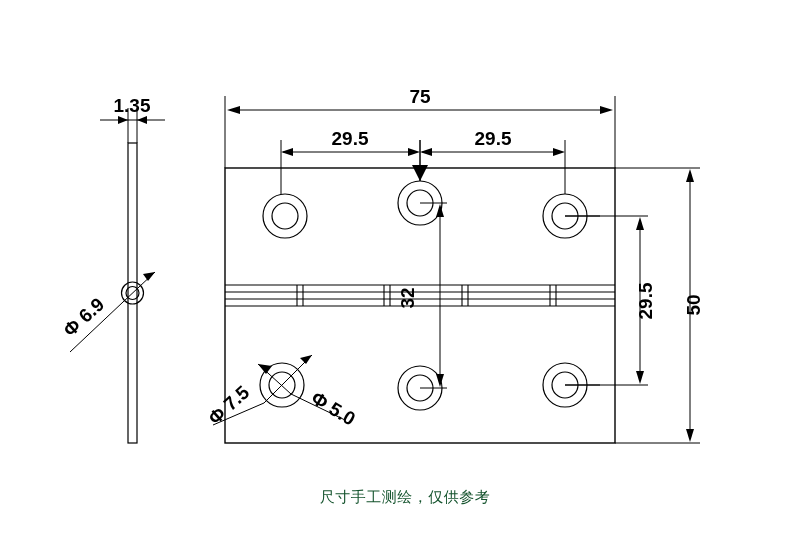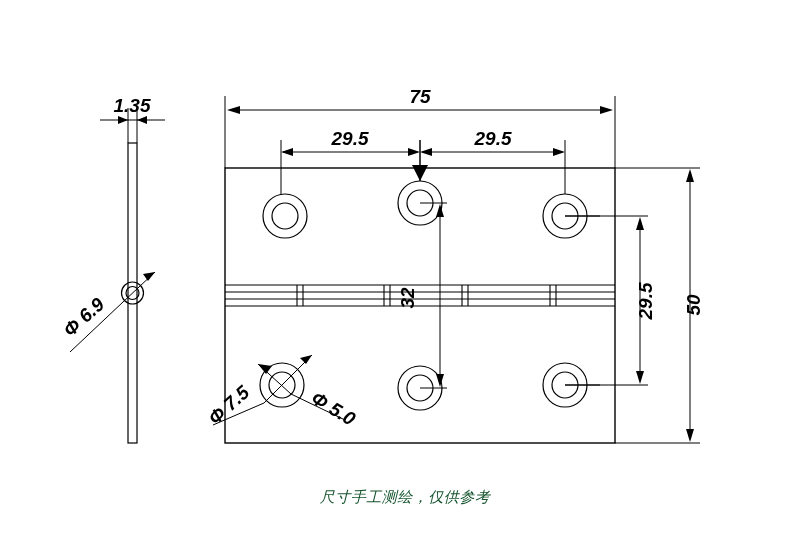--- a/index.html
+++ b/index.html
@@ -9,21 +9,20 @@
   }
   body {
     font-family: "Liberation Sans", sans-serif;
   }
   #stage {
     position: relative;
     width: 708px;
     height: 553px;
     background: #ffffff;
     overflow: hidden;
-    font-style: italic;
   }
   #stage svg {
     position: absolute;
     left: 0;
     top: 0;
   }
   .note {
     position: absolute;
     left: 5px;
     width: 800px;

